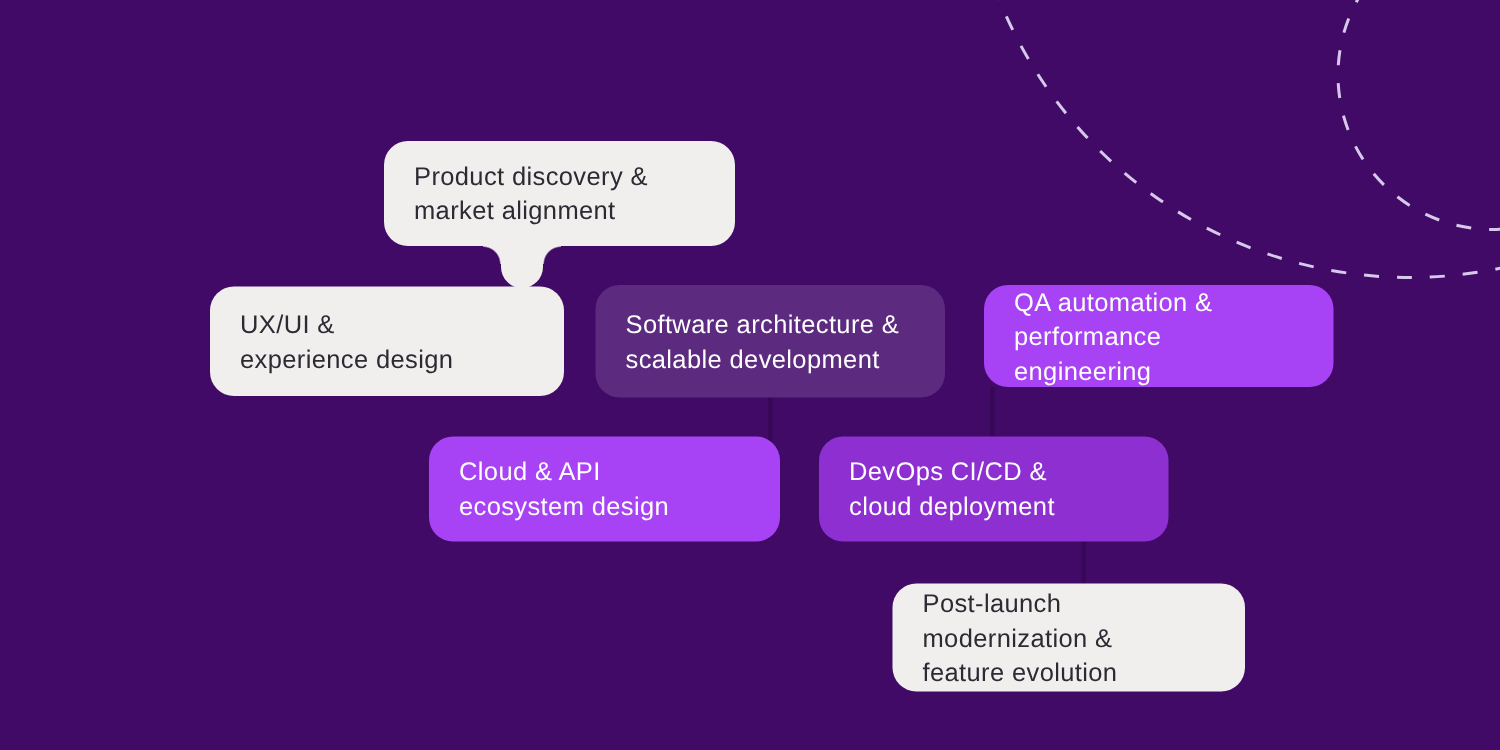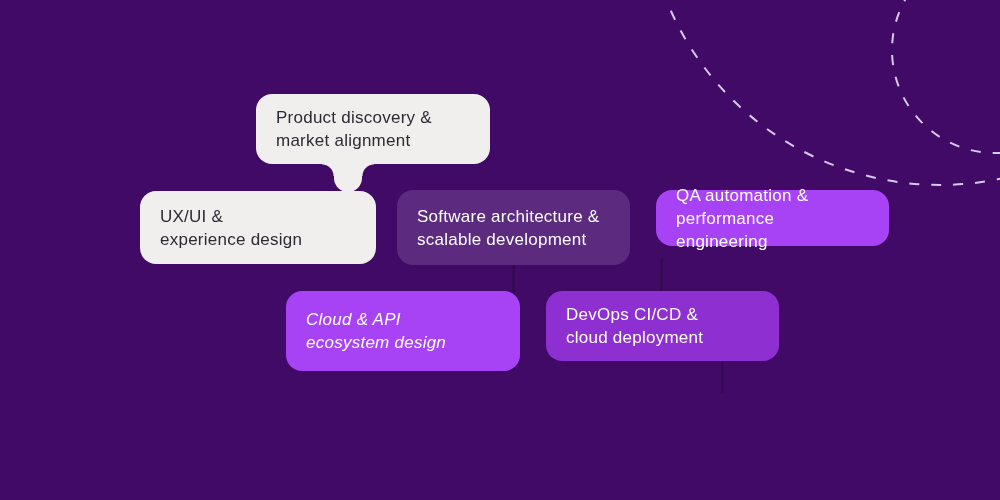--- a/index.html
+++ b/index.html
@@ -44,22 +44,22 @@
   .card .txt { white-space: pre-line; }
 
   .v-light       { background: var(--card-light, #f1efee);        color: var(--text-dark, #2e2a33); }
   .v-violet      { background: var(--card-violet, #a843f5);       color: var(--text-light, #ffffff); }
   .v-violet-dark { background: var(--card-violet-dark, #8e2fd1);  color: var(--text-light, #ffffff); align-items: center; }
   .v-muted       { background: var(--card-purple-muted, #5c2a7e); color: var(--text-light, #ffffff); }
 
   .pos-1 { left: 256px; top:  94px; width: 234px; height: 70px; z-index: 3; }
   .pos-2 { left: 140px; top: 191px; width: 236px; height: 73px; }
   .pos-3 { left: 397px; top: 190px; width: 233px; height: 75px; }
-  .pos-4 { left: 656px; top: 190px; width: 233px; height: 56px; }
-  .pos-5 { left: 286px; top: 291px; width: 234px; height: 80px; font-style: italic; }
+  .pos-4 { left: 656px; top: 190px; width: 233px; height: 68px; }
+  .pos-5 { left: 286px; top: 291px; width: 234px; height: 70px; }
   .pos-6 { left: 546px; top: 291px; width: 233px; height: 70px; }
   .pos-7 { left: 595px; top: 389px; width: 235px; height: 72px; }
 
   
   .tail {
     position: absolute;
     left: 78px;
     top: calc(100% - 3px);
     width: 28px;
     height: 31px;
@@ -121,14 +121,19 @@
   <div class="card pos-5 v-violet">
     <span class="txt">Cloud &amp; API
 ecosystem design</span>
   </div>
 
   <div class="card pos-6 v-violet-dark">
     <span class="txt">DevOps CI/CD &amp;
 cloud deployment</span>
   </div>
 
+  <div class="card pos-7 v-light">
+    <span class="txt">Post-launch
+modernization &amp;
+feature evolution</span>
+  </div>
 
 </div>
 
 </body></html>

